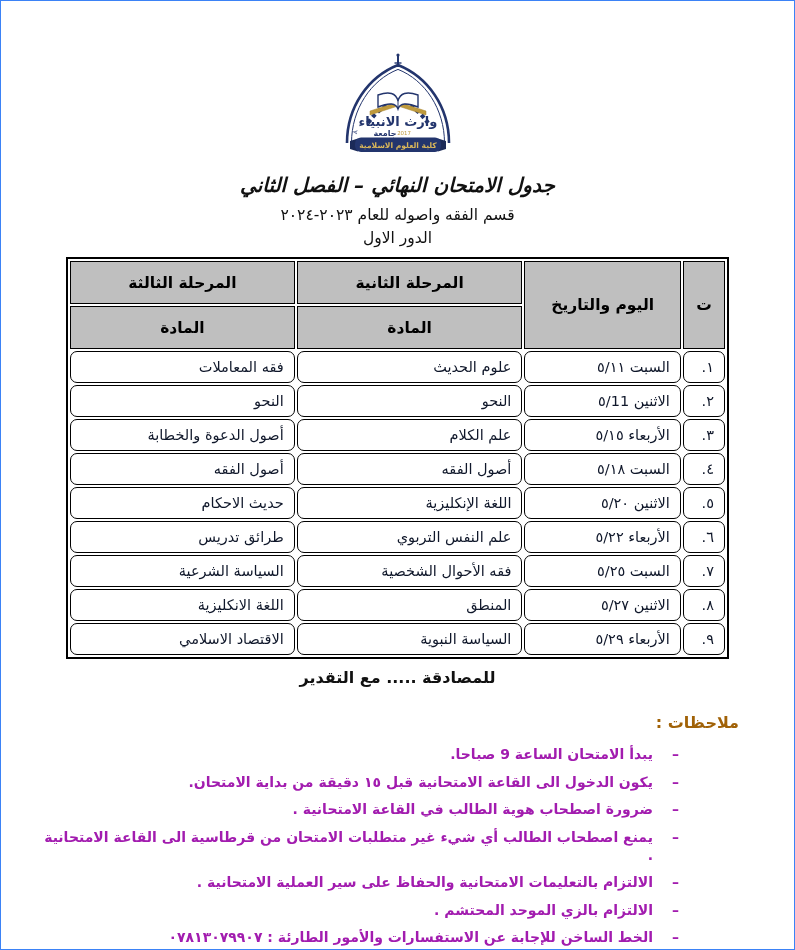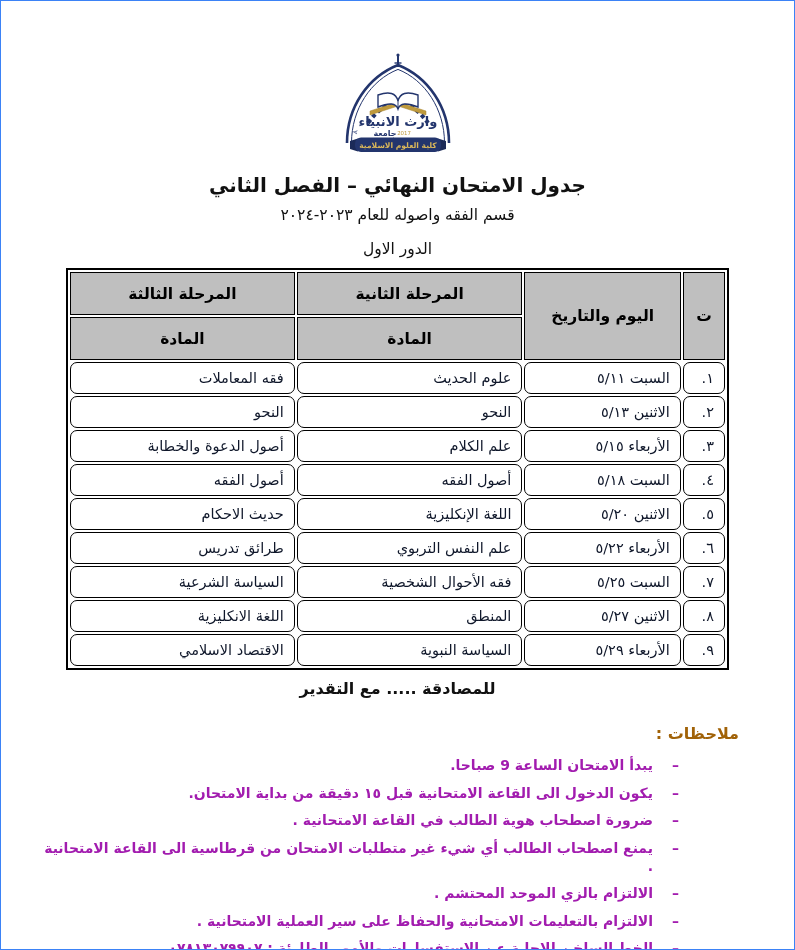--- a/index.html
+++ b/index.html
@@ -21,29 +21,30 @@
     width: 124px;
     height: 112px;
   }
   
   .title {
     margin-top: 10px;
     text-align: center;
     font-size: 20px;
     font-weight: bold;
     color: #111;
+    font-style: italic;
   }
   .subtitle {
     margin-top: 9px;
     text-align: center;
     font-size: 15.5px;
     color: #111;
   }
   .round {
-    margin-top: 16px;
+    margin-top: 5px;
     text-align: center;
     font-size: 15.5px;
     color: #111;
   }
   
   table.schedule {
     width: 663px;
     margin: 10px auto 0;
     border: 2px solid #000;
     border-collapse: separate;
@@ -181,21 +182,21 @@
     </thead>
     <tbody>
       <tr>
         <td class="col-num">١.</td>
         <td>السبت ٥/١١</td>
         <td>علوم الحديث</td>
         <td>فقه المعاملات</td>
       </tr>
       <tr>
         <td class="col-num">٢.</td>
-        <td>الاثنين ٥/١٣</td>
+        <td>الاثنين ٥/11</td>
         <td>النحو</td>
         <td>النحو</td>
       </tr>
       <tr>
         <td class="col-num">٣.</td>
         <td>الأربعاء ٥/١٥</td>
         <td>علم الكلام</td>
         <td>أصول الدعوة والخطابة</td>
       </tr>
       <tr>
@@ -239,19 +240,19 @@
 
   <div class="approval">للمصادقة ..... مع التقدير</div>
 
   <div class="notes">
     <div class="notes-title">ملاحظات :</div>
     <ul class="notes-list">
       <li>يبدأ الامتحان الساعة 9 صباحا.</li>
       <li>يكون الدخول الى القاعة الامتحانية  قبل ١٥ دقيقة من بداية الامتحان.</li>
       <li>ضرورة اصطحاب هوية الطالب في القاعة الامتحانية .</li>
       <li>يمنع اصطحاب الطالب أي شيء غير متطلبات الامتحان من قرطاسية الى القاعة الامتحانية .</li>
+      <li>الالتزام بالتعليمات الامتحانية والحفاظ على سير العملية الامتحانية .</li>
       <li>الالتزام بالزي الموحد المحتشم .</li>
-      <li>الالتزام بالتعليمات الامتحانية والحفاظ على سير العملية الامتحانية .</li>
       <li>الخط الساخن للإجابة عن الاستفسارات والأمور الطارئة : ٠٧٨١٣٠٧٩٩٠٧</li>
     </ul>
   </div>
 
 </div>
 
 </body></html>

